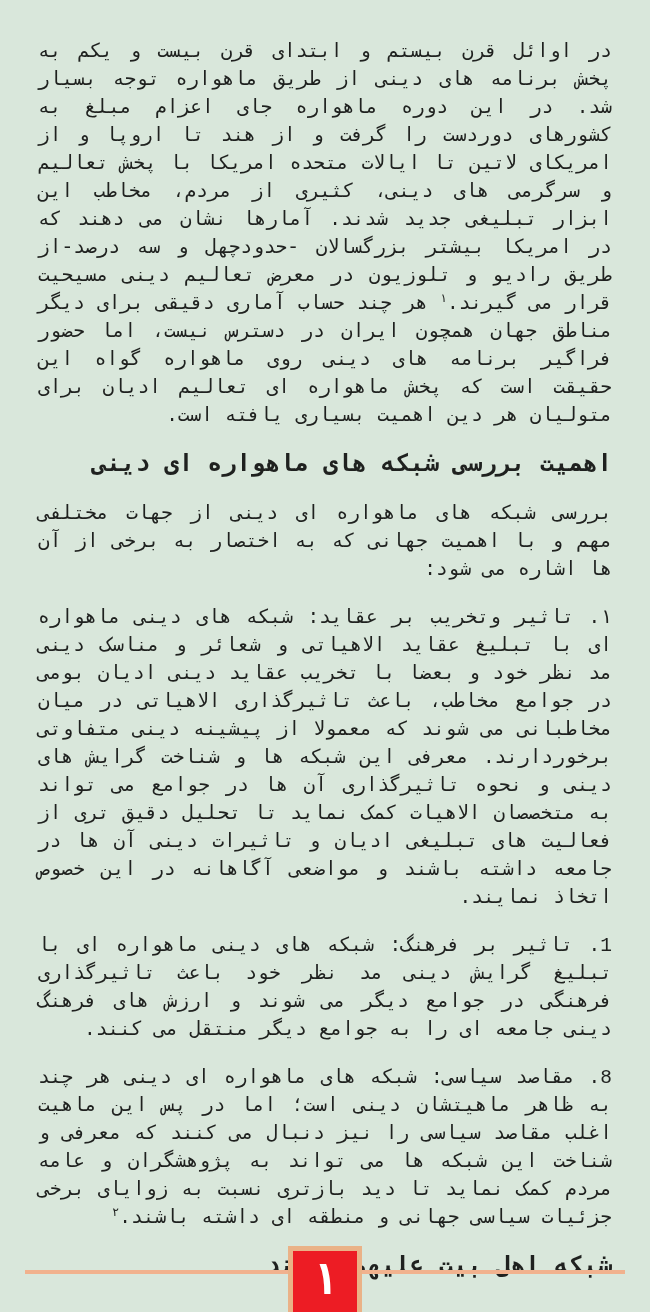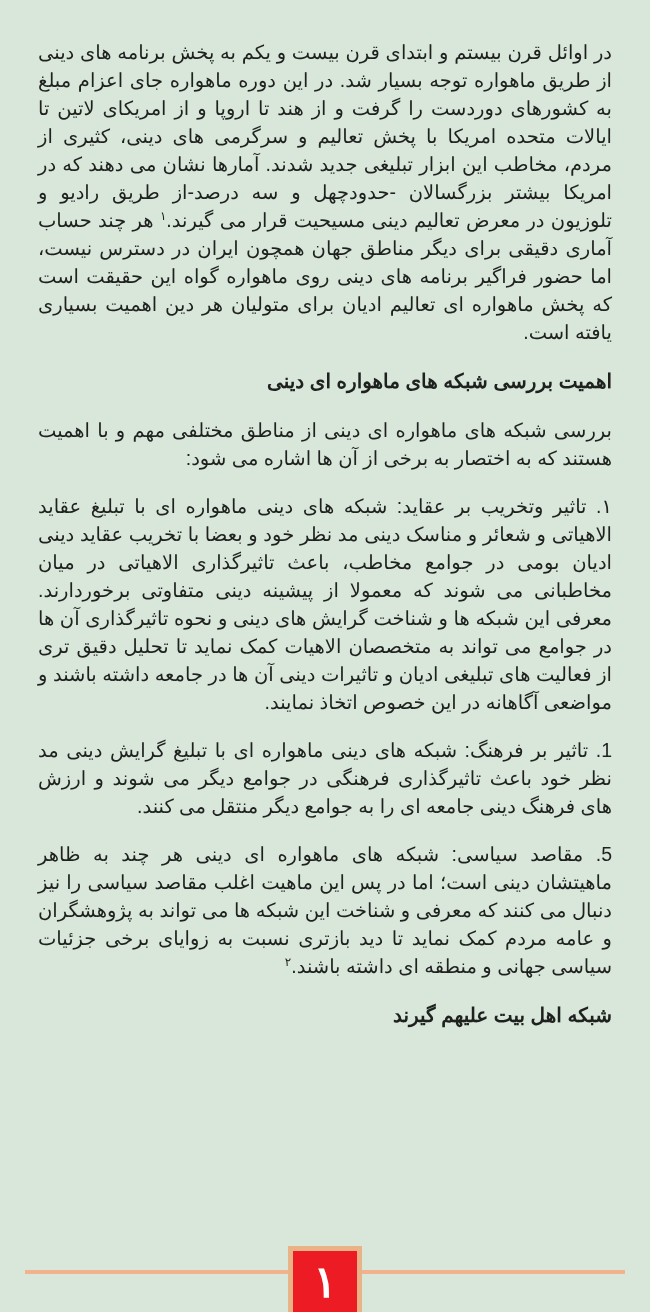--- a/index.html
+++ b/index.html
@@ -3,33 +3,33 @@
 <meta charset="utf-8">
 <style>
   html, body { margin: 0; padding: 0; }
   .page {
     position: relative;
     width: 650px;
     height: 1312px;
     background: var(--bg, #d9e7db);
     overflow: hidden;
     direction: rtl;
-    font-family: Liberation Sans, sans-serif;
+    font-family: Liberation Mono, monospace;
     color: var(--text, #1f211f);
   }
   .content { padding: 38px 38px 0 38px; }
   .content p {
     margin: 0 0 20px 0;
     font-size: 19.5px;
     line-height: 28px;
     text-align: justify;
   }
   .content h2 {
     margin: 6px 0 20px 0;
-    font-size: 20px;
+    font-size: 24px;
     line-height: 30px;
     font-weight: bold;
     text-align: right;
   }
   sup.fn {
     font-size: 12px;
     line-height: 0;
     vertical-align: super;
   }
   .footer-rule {
@@ -64,27 +64,27 @@
 </head>
 <body>
 
 <div class="page">
   <main class="content">
 
     <p><span>در اوائل قرن بیستم و ابتدای قرن بیست و یکم به پخش برنامه های دینی از طریق ماهواره توجه بسیار شد. در این دوره ماهواره جای اعزام مبلغ به کشورهای دوردست را گرفت و از هند تا اروپا و از امریکای لاتین تا ایالات متحده امریکا با پخش تعالیم و سرگرمی های دینی، کثیری از مردم، مخاطب این ابزار تبلیغی جدید شدند. آمارها نشان می دهند که در امریکا بیشتر بزرگسالان -حدودچهل و سه درصد-از طریق رادیو و تلوزیون در معرض تعالیم دینی مسیحیت قرار می گیرند.</span><sup class="fn">۱</sup><span> هر چند حساب آماری دقیقی برای دیگر مناطق جهان همچون ایران در دسترس نیست، اما حضور فراگیر برنامه های دینی روی ماهواره گواه این حقیقت است که پخش ماهواره ای تعالیم ادیان برای متولیان هر دین اهمیت بسیاری یافته است.</span></p>
 
     <h2>اهمیت بررسی شبکه های ماهواره ای دینی</h2>
 
-    <p>بررسی شبکه های ماهواره ای دینی از مناطق مختلفی مهم و با اهمیت هستند که به اختصار به برخی از آن ها اشاره می شود:</p>
+    <p>بررسی شبکه های ماهواره ای دینی از جهات مختلفی مهم و با اهمیت جهانی که به اختصار به برخی از آن ها اشاره می شود:</p>
 
     <p>۱. تاثیر وتخریب بر عقاید: شبکه های دینی ماهواره ای با تبلیغ عقاید الاهیاتی و شعائر و مناسک دینی مد نظر خود و بعضا با تخریب عقاید دینی ادیان بومی در جوامع مخاطب، باعث تاثیرگذاری الاهیاتی در میان مخاطبانی می شوند که معمولا از پیشینه دینی متفاوتی برخوردارند. معرفی این شبکه ها و شناخت گرایش های دینی و نحوه تاثیرگذاری آن ها در جوامع می تواند به متخصصان الاهیات کمک نماید تا تحلیل دقیق تری از فعالیت های تبلیغی ادیان و تاثیرات دینی آن ها در جامعه داشته باشند و مواضعی آگاهانه در این خصوص اتخاذ نمایند.</p>
 
     <p>1. تاثیر بر فرهنگ: شبکه های دینی ماهواره ای با تبلیغ گرایش دینی مد نظر خود باعث تاثیرگذاری فرهنگی در جوامع دیگر می شوند و ارزش های فرهنگ دینی جامعه ای را به جوامع دیگر منتقل می کنند.</p>
 
-    <p><span>5. مقاصد سیاسی: شبکه های ماهواره ای دینی هر چند به ظاهر ماهیتشان دینی است؛ اما در پس این ماهیت اغلب مقاصد سیاسی را نیز دنبال می کنند که معرفی و شناخت این شبکه ها می تواند به پژوهشگران و عامه مردم کمک نماید تا دید بازتری نسبت به زوایای برخی جزئیات سیاسی جهانی و منطقه ای داشته باشند.</span><sup class="fn">۲</sup></p>
+    <p><span>8. مقاصد سیاسی: شبکه های ماهواره ای دینی هر چند به ظاهر ماهیتشان دینی است؛ اما در پس این ماهیت اغلب مقاصد سیاسی را نیز دنبال می کنند که معرفی و شناخت این شبکه ها می تواند به پژوهشگران و عامه مردم کمک نماید تا دید بازتری نسبت به زوایای برخی جزئیات سیاسی جهانی و منطقه ای داشته باشند.</span><sup class="fn">۲</sup></p>
 
     <h2>شبکه اهل بیت علیهم گیرند</h2>
 
 
 
   </main>
 
   <div class="footer-rule"></div>
 
   <div class="page-badge">

